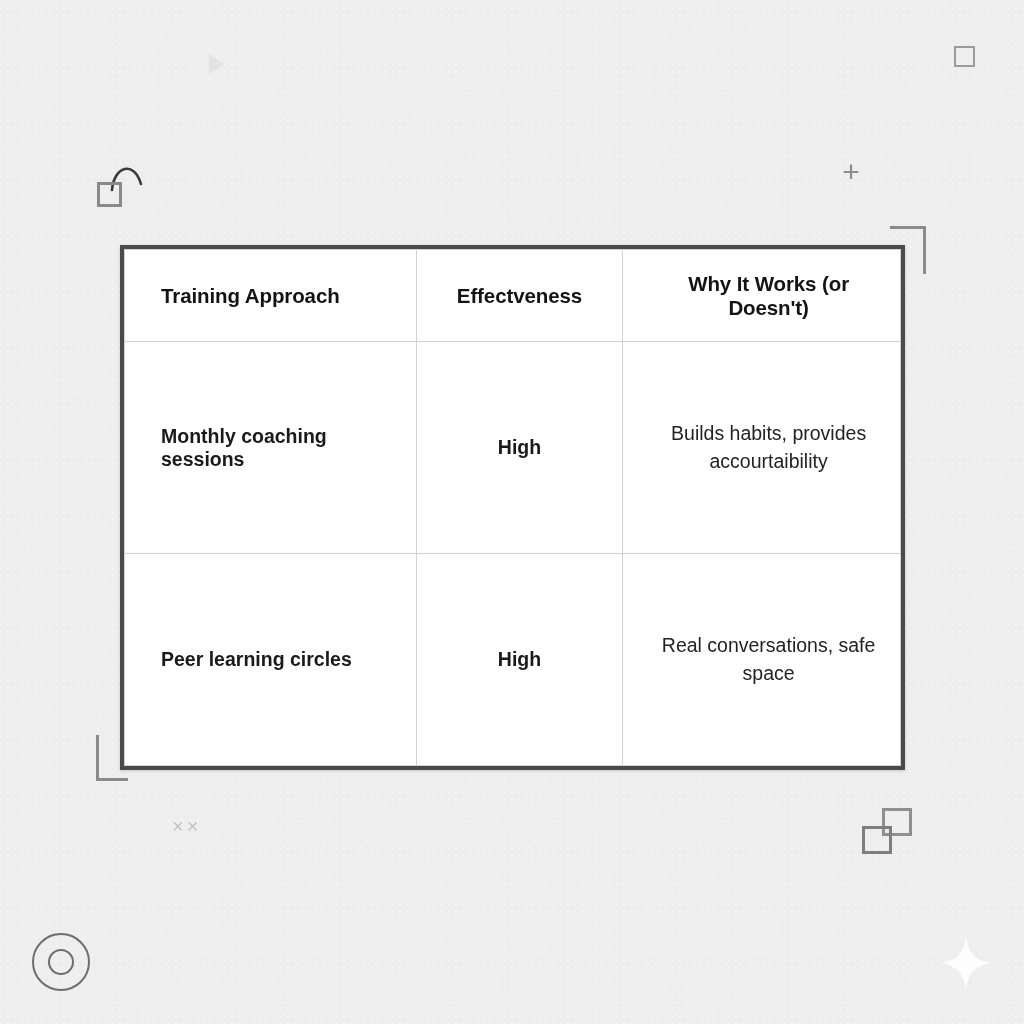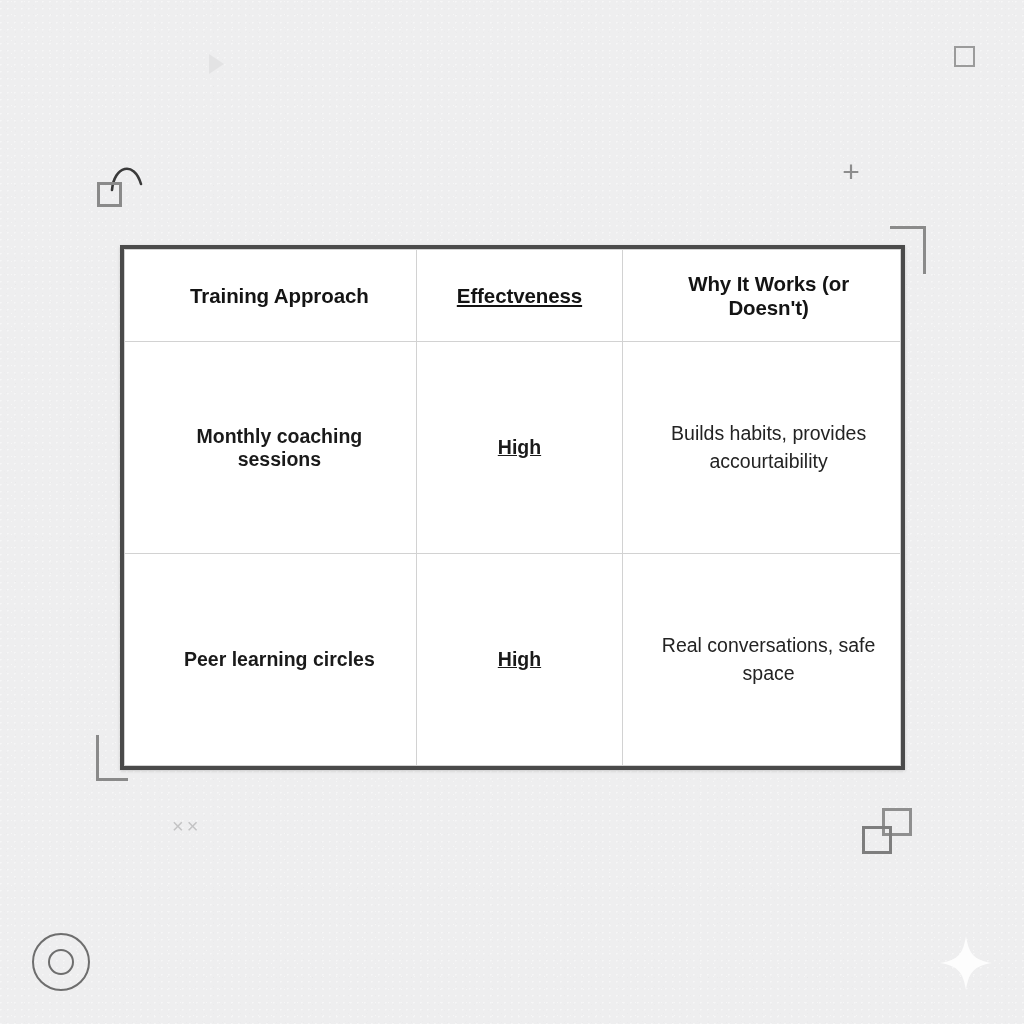--- a/index.html
+++ b/index.html
@@ -146,22 +146,22 @@
   }
 
   table.approach-table thead th {
     height: 92px;
     font-size: 20.5px;
     font-weight: bold;
     color: #141414;
     letter-spacing: -0.1px;
   }
 
-  .col-approach  { text-align: center;   padding: 0 18px 0 36px; }
-  .col-rating    { text-align: center; padding: 0 12px; text-decoration: underline; }
+  .col-approach  { text-align: left;   padding: 0 18px 0 36px; }
+  .col-rating    { text-align: center; padding: 0 12px; }
   .col-reason    { text-align: center;   padding: 0 24px 0 38px; margin-top: 40px; }
 
   table.approach-table tbody td {
     height: 84px;
     font-size: 19.5px;
     color: #1a1a1a;
   }
 
   table.approach-table tbody td.col-approach,
   table.approach-table tbody td.col-rating {

